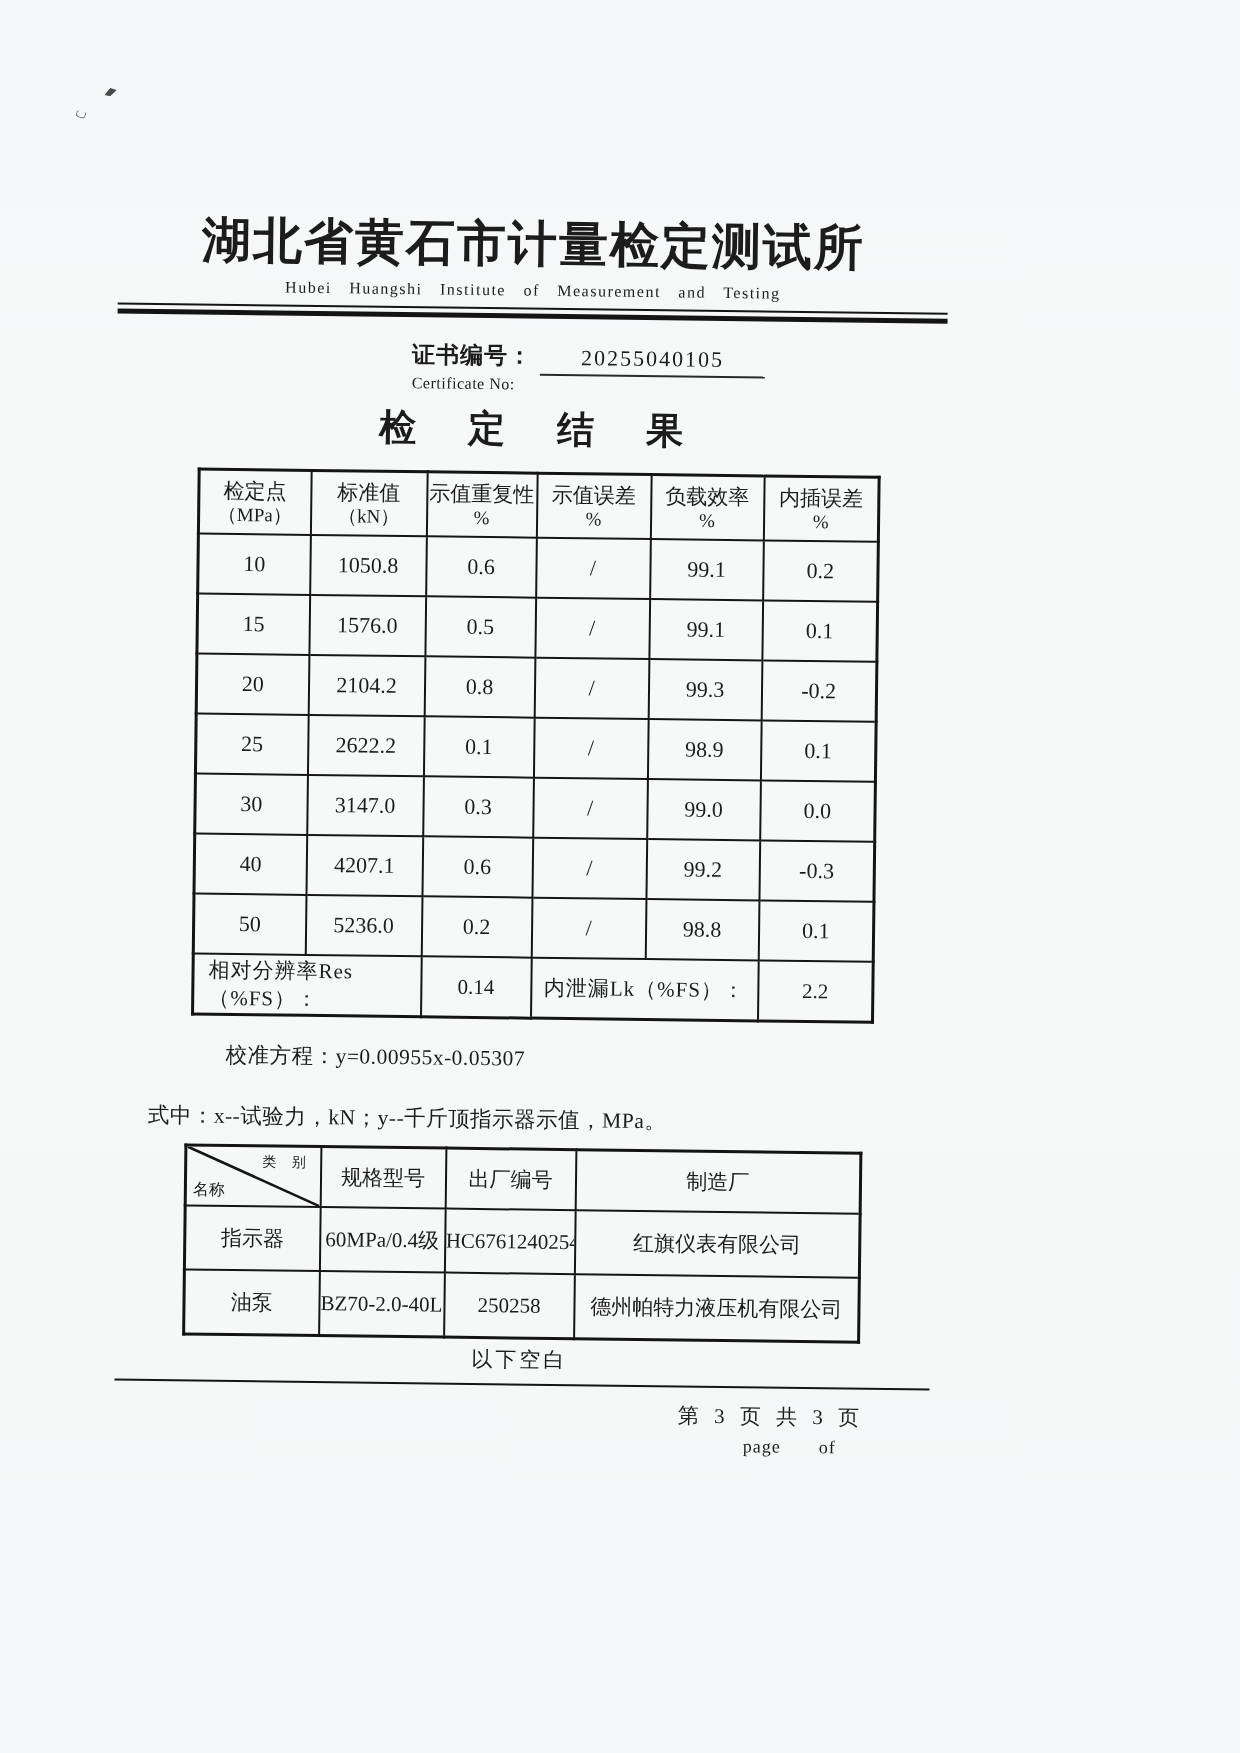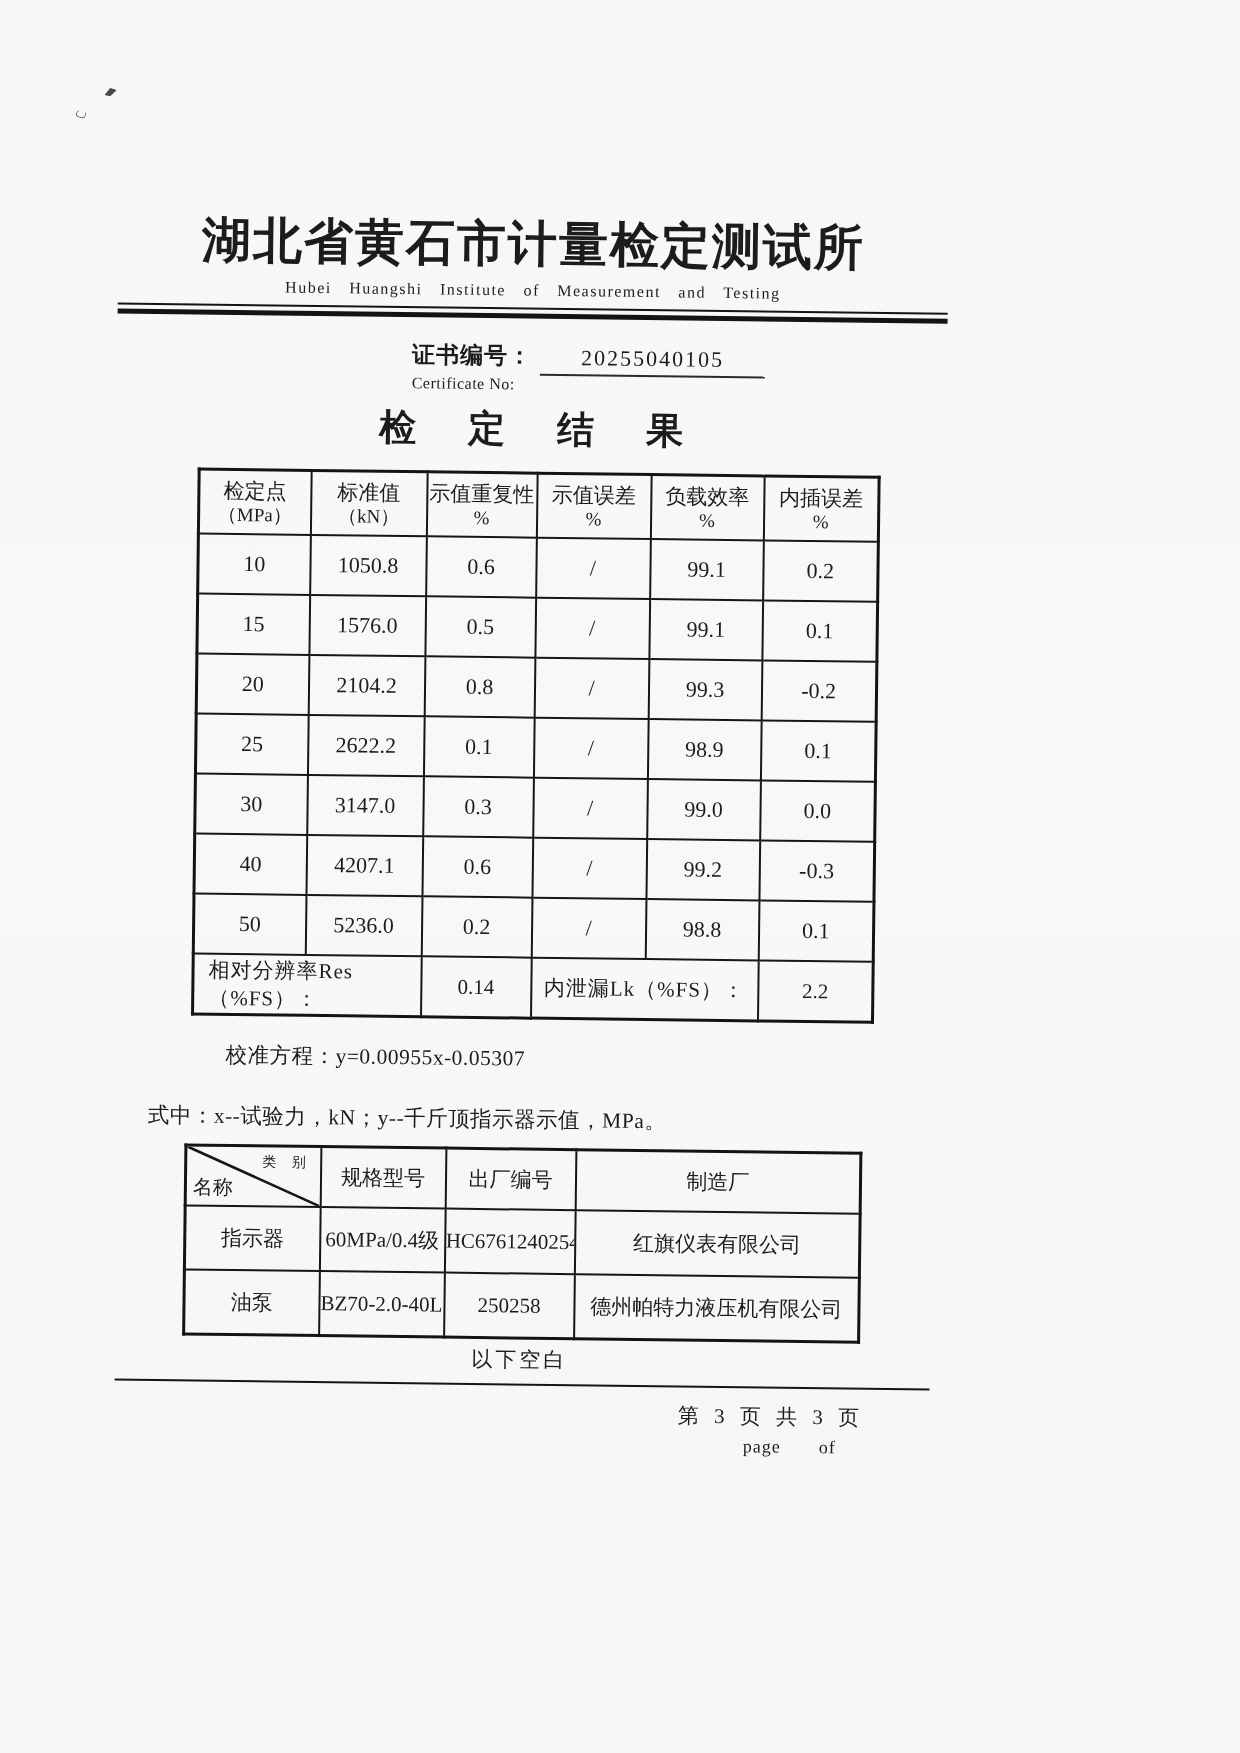--- a/index.html
+++ b/index.html
@@ -50,21 +50,21 @@
   .eq-note  { margin-top:32px; margin-left:40px;  font-size:21.5px; letter-spacing:0.5px; }
 
   .equip { margin-top:14px; margin-left:77px; width:675px; border:3px solid #141414; }
   .equip th, .equip td { border:2px solid #161616; text-align:center; font-size:21px;
                          font-weight:400; padding:0; white-space:nowrap; overflow:hidden; }
   .equip thead th { height:58px; }
   .equip tbody td { height:62px; }
   .corner { position:relative; }
   .corner svg { position:absolute; left:0; top:0; width:100%; height:100%; }
   .corner-top    { position:absolute; top:6px; right:8px; font-size:14px; letter-spacing:6px; }
-  .corner-bottom { position:absolute; bottom:4px; left:6px; font-size:20px; }
+  .corner-bottom { position:absolute; bottom:4px; left:6px; font-size:16px; }
 
   .below-blank { margin-top:6px; margin-left:77px; width:675px; text-align:center;
                  font-size:21px; letter-spacing:3px; }
   .bottom-rule { margin-top:10px; margin-left:10px; width:815px; border-top:2.5px solid #151515; }
   .page-footer { margin-top:14px; width:760px; text-align:right; }
   .pf-cn { font-size:21px; letter-spacing:5px; white-space:pre; }
   .pf-en { margin-top:6px; font-size:18px; display:flex; justify-content:flex-end;
            gap:38px; padding-right:28px; letter-spacing:1px; }
 </style>
 </head>

